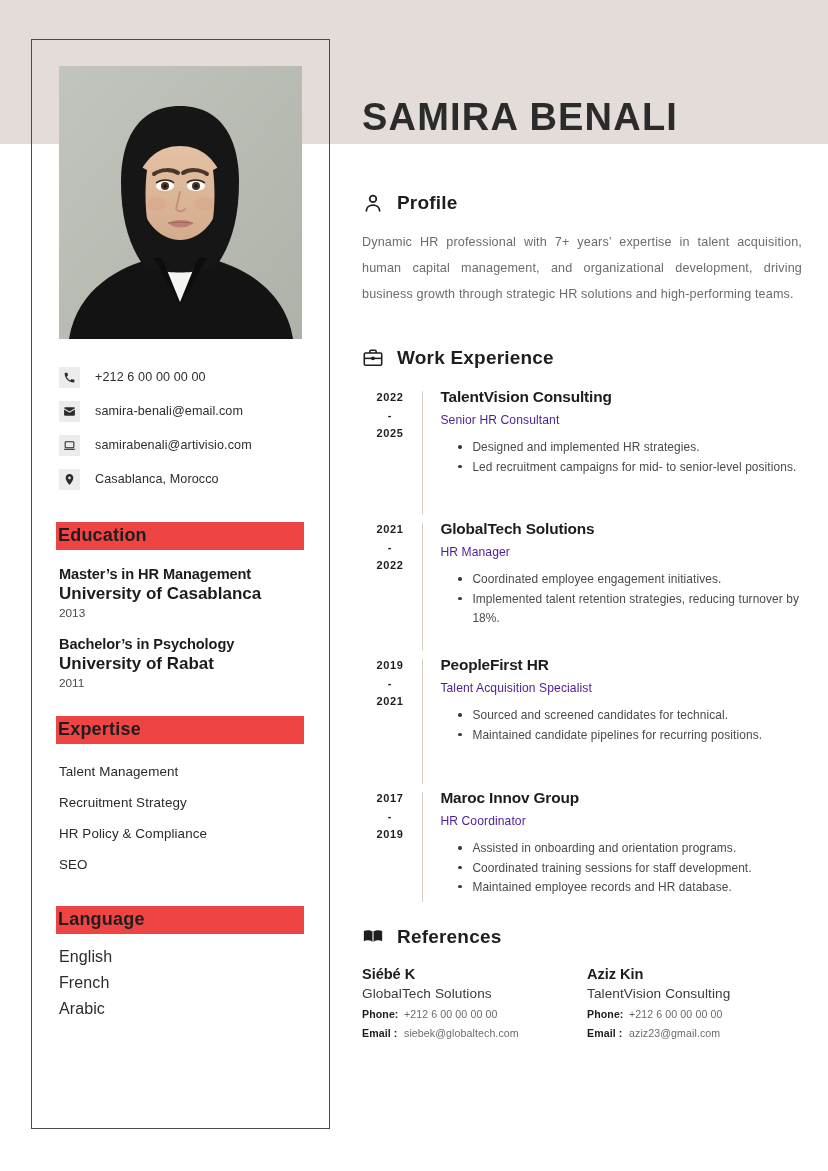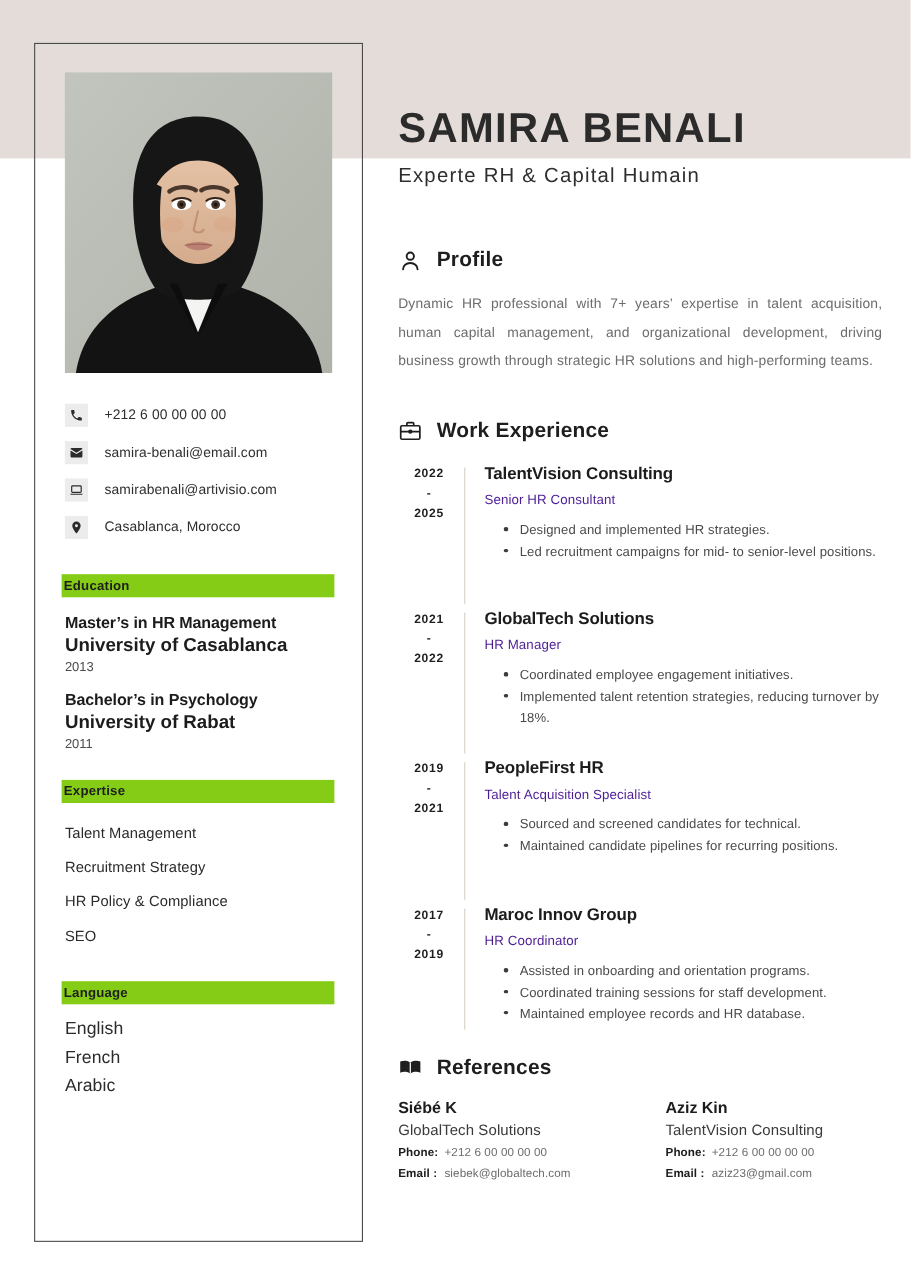--- a/index.html
+++ b/index.html
@@ -80,25 +80,25 @@
   .contact-ico svg { width: 13px; height: 13px; display:block; }
   .contact-txt {
     font-size: 12.6px;
     color: #2e2e2e;
     letter-spacing: .1px;
     white-space: nowrap;
   }
 
   .sb-section { margin-top: 26px; }
   .sb-head {
-    font-size: 12px;
+    font-size: 18px;
     font-weight: bold;
     color: #1e1e1e;
     letter-spacing: .2px;
-    background: #84cc16;
+    background: #ef4444;
     display: block;
     padding: 3px 0 4px 2px;
     margin-left: -3px;
     width: 248px;
     box-sizing: border-box;
   }
   .edu-item { margin-top: 15px; }
   .edu-deg {
     font-size: 14.6px;
     font-weight: bold;
@@ -244,21 +244,20 @@
     width: 3.4px;
     height: 3.4px;
     background: #3c3c3c;
     border-radius: 50%;
   }
 
   #refs-head { margin-top: 24px; }
   #refs {
     margin-top: 18px;
     display: flex;
-    gap: 18px;
   }
   .ref {
     width: 225px;
     flex: 0 0 auto;
   }
   .ref-name {
     font-size: 14.6px;
     font-weight: bold;
     color: #1c1c1c;
     letter-spacing: -0.05px;
@@ -423,21 +422,20 @@
         <div class="lang-item">French</div>
         <div class="lang-item">Arabic</div>
       </div>
     </div>
 
   </div>
 
   <div id="main">
 
     <div id="name">SAMIRA BENALI</div>
-    <div id="title">Experte RH &amp; Capital Humain</div>
 
     <div class="sec-head" id="profile-head">
       <span class="sec-ico">
         <svg viewBox="0 0 24 24" fill="none" stroke="#1e1e1e" stroke-width="1.9" stroke-linecap="round" aria-hidden="true">
             <circle cx="12" cy="7.5" r="3.6"></circle>
             <path d="M4.8 20.5c0-3.7 3.2-6.2 7.2-6.2s7.2 2.5 7.2 6.2"></path>
           </svg>
       </span>
       <span class="sec-title">Profile</span>
     </div>

